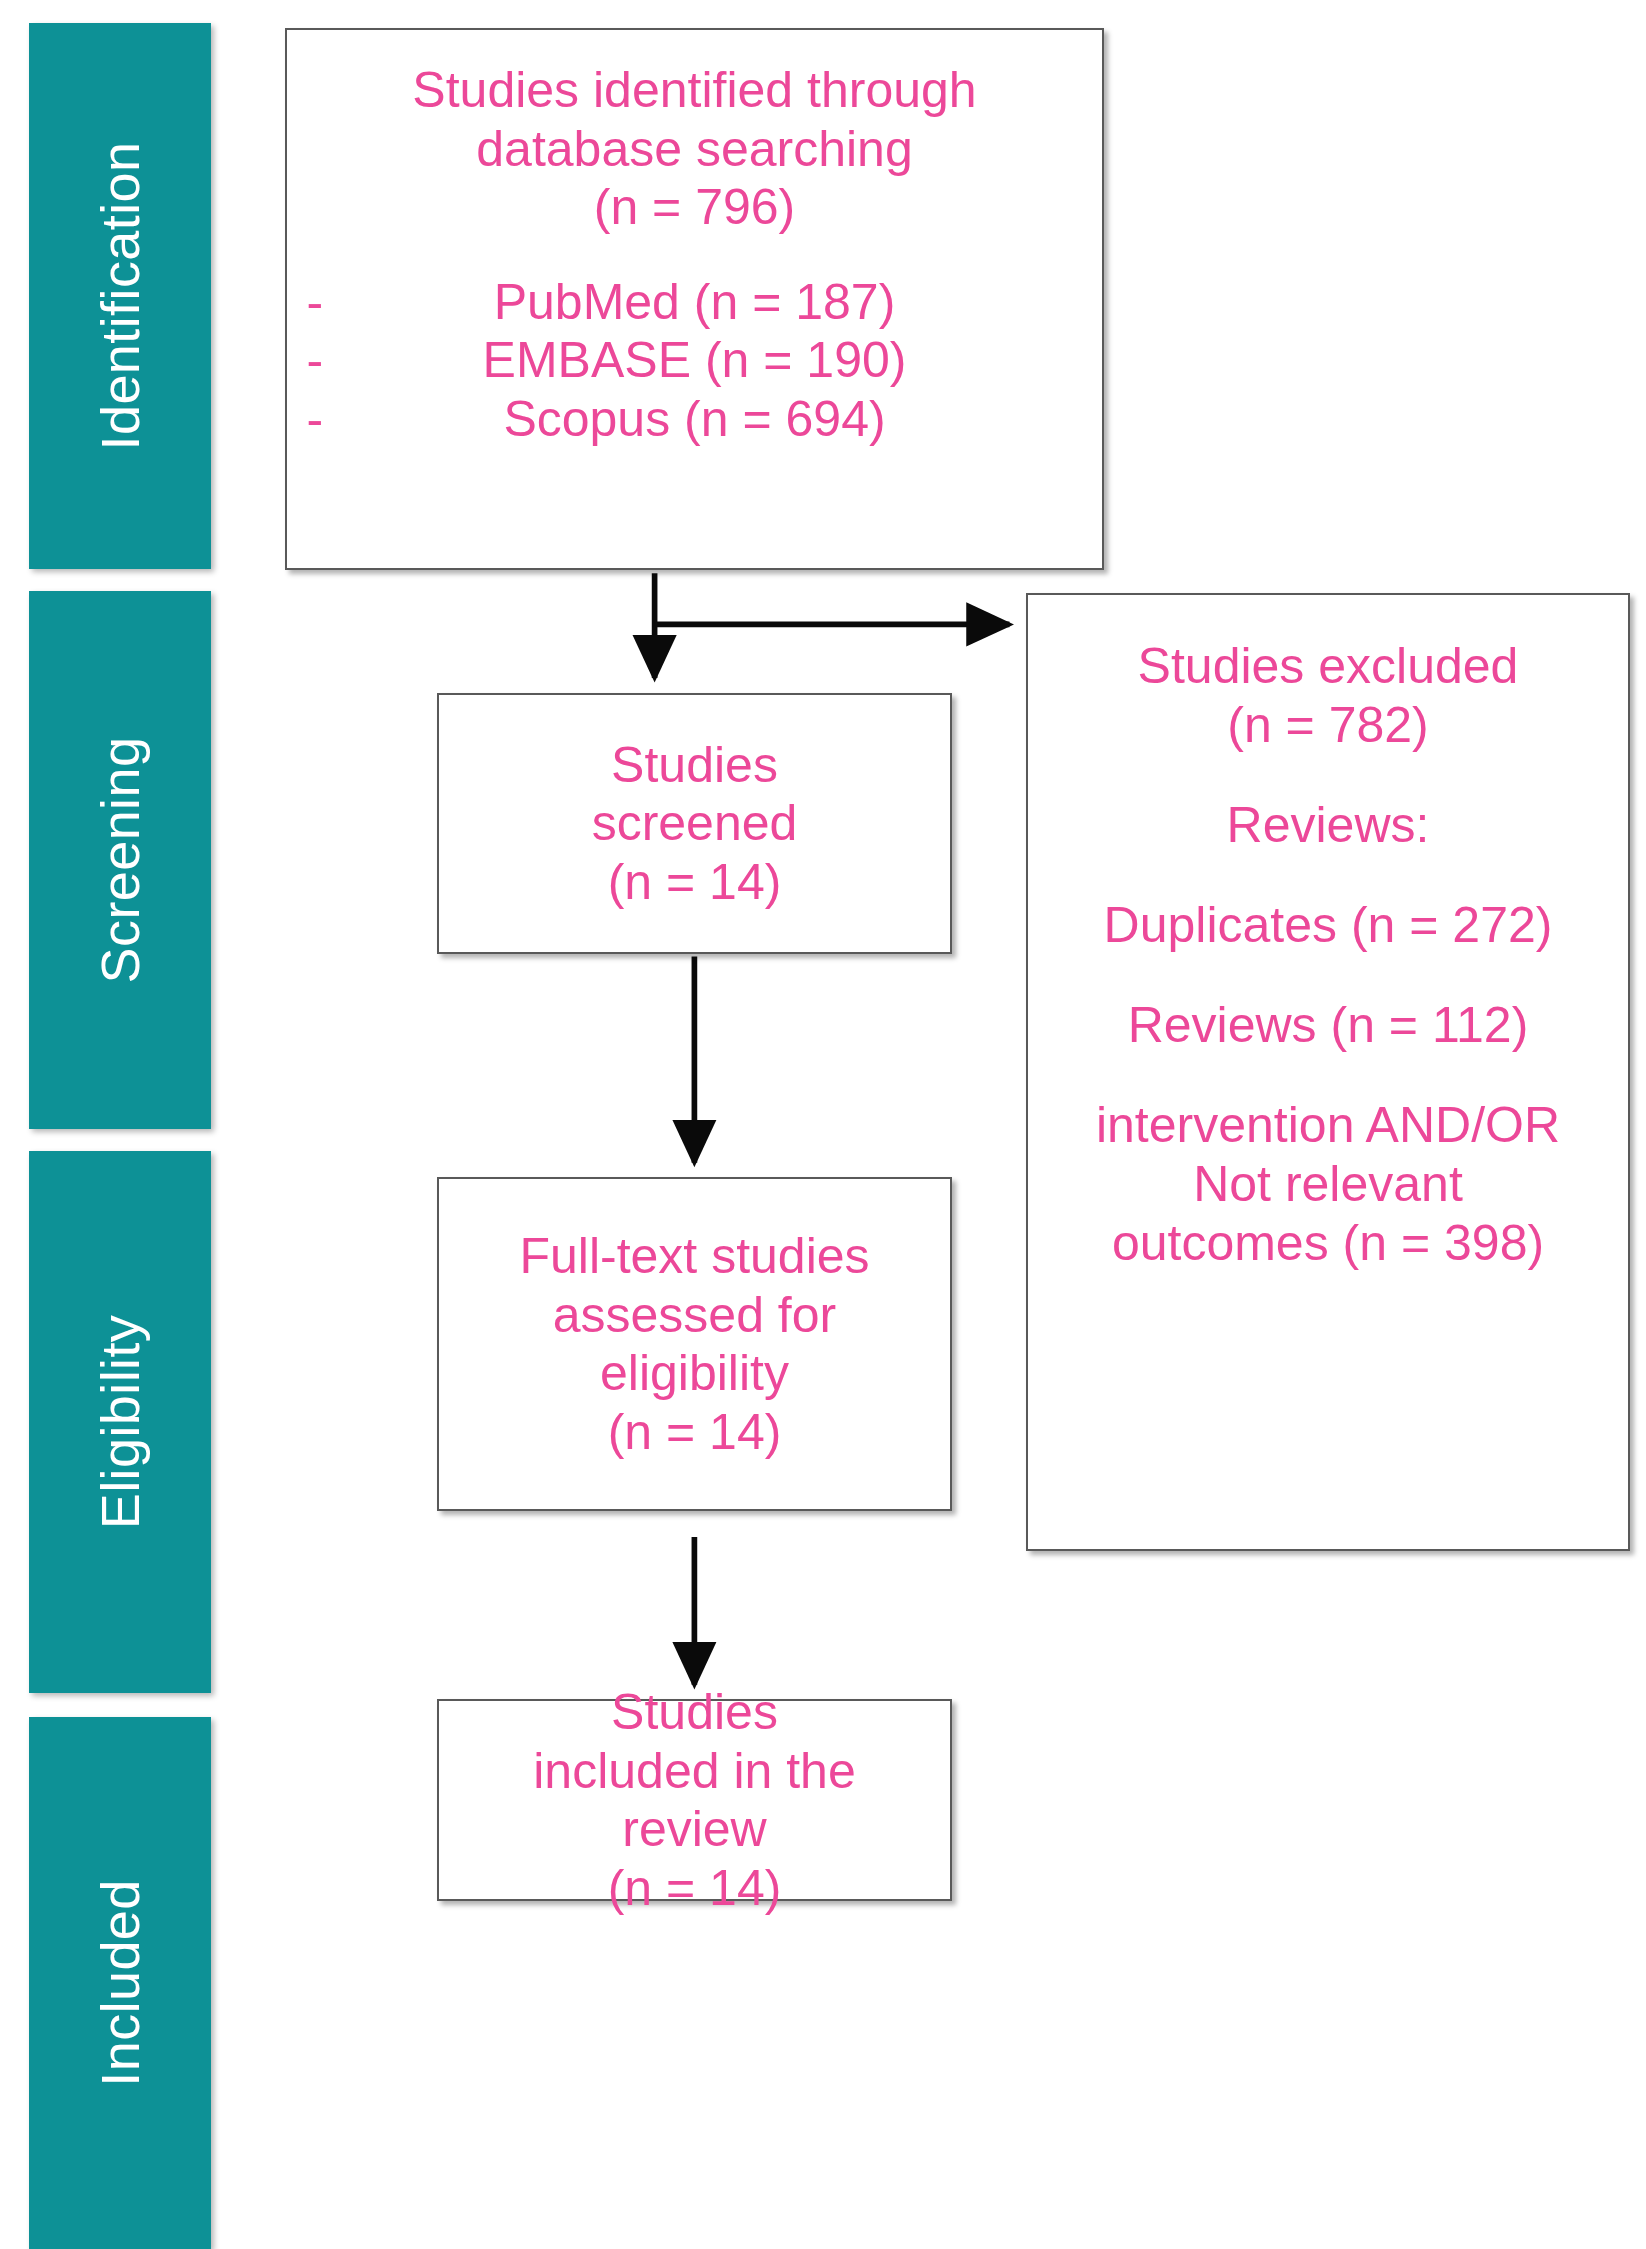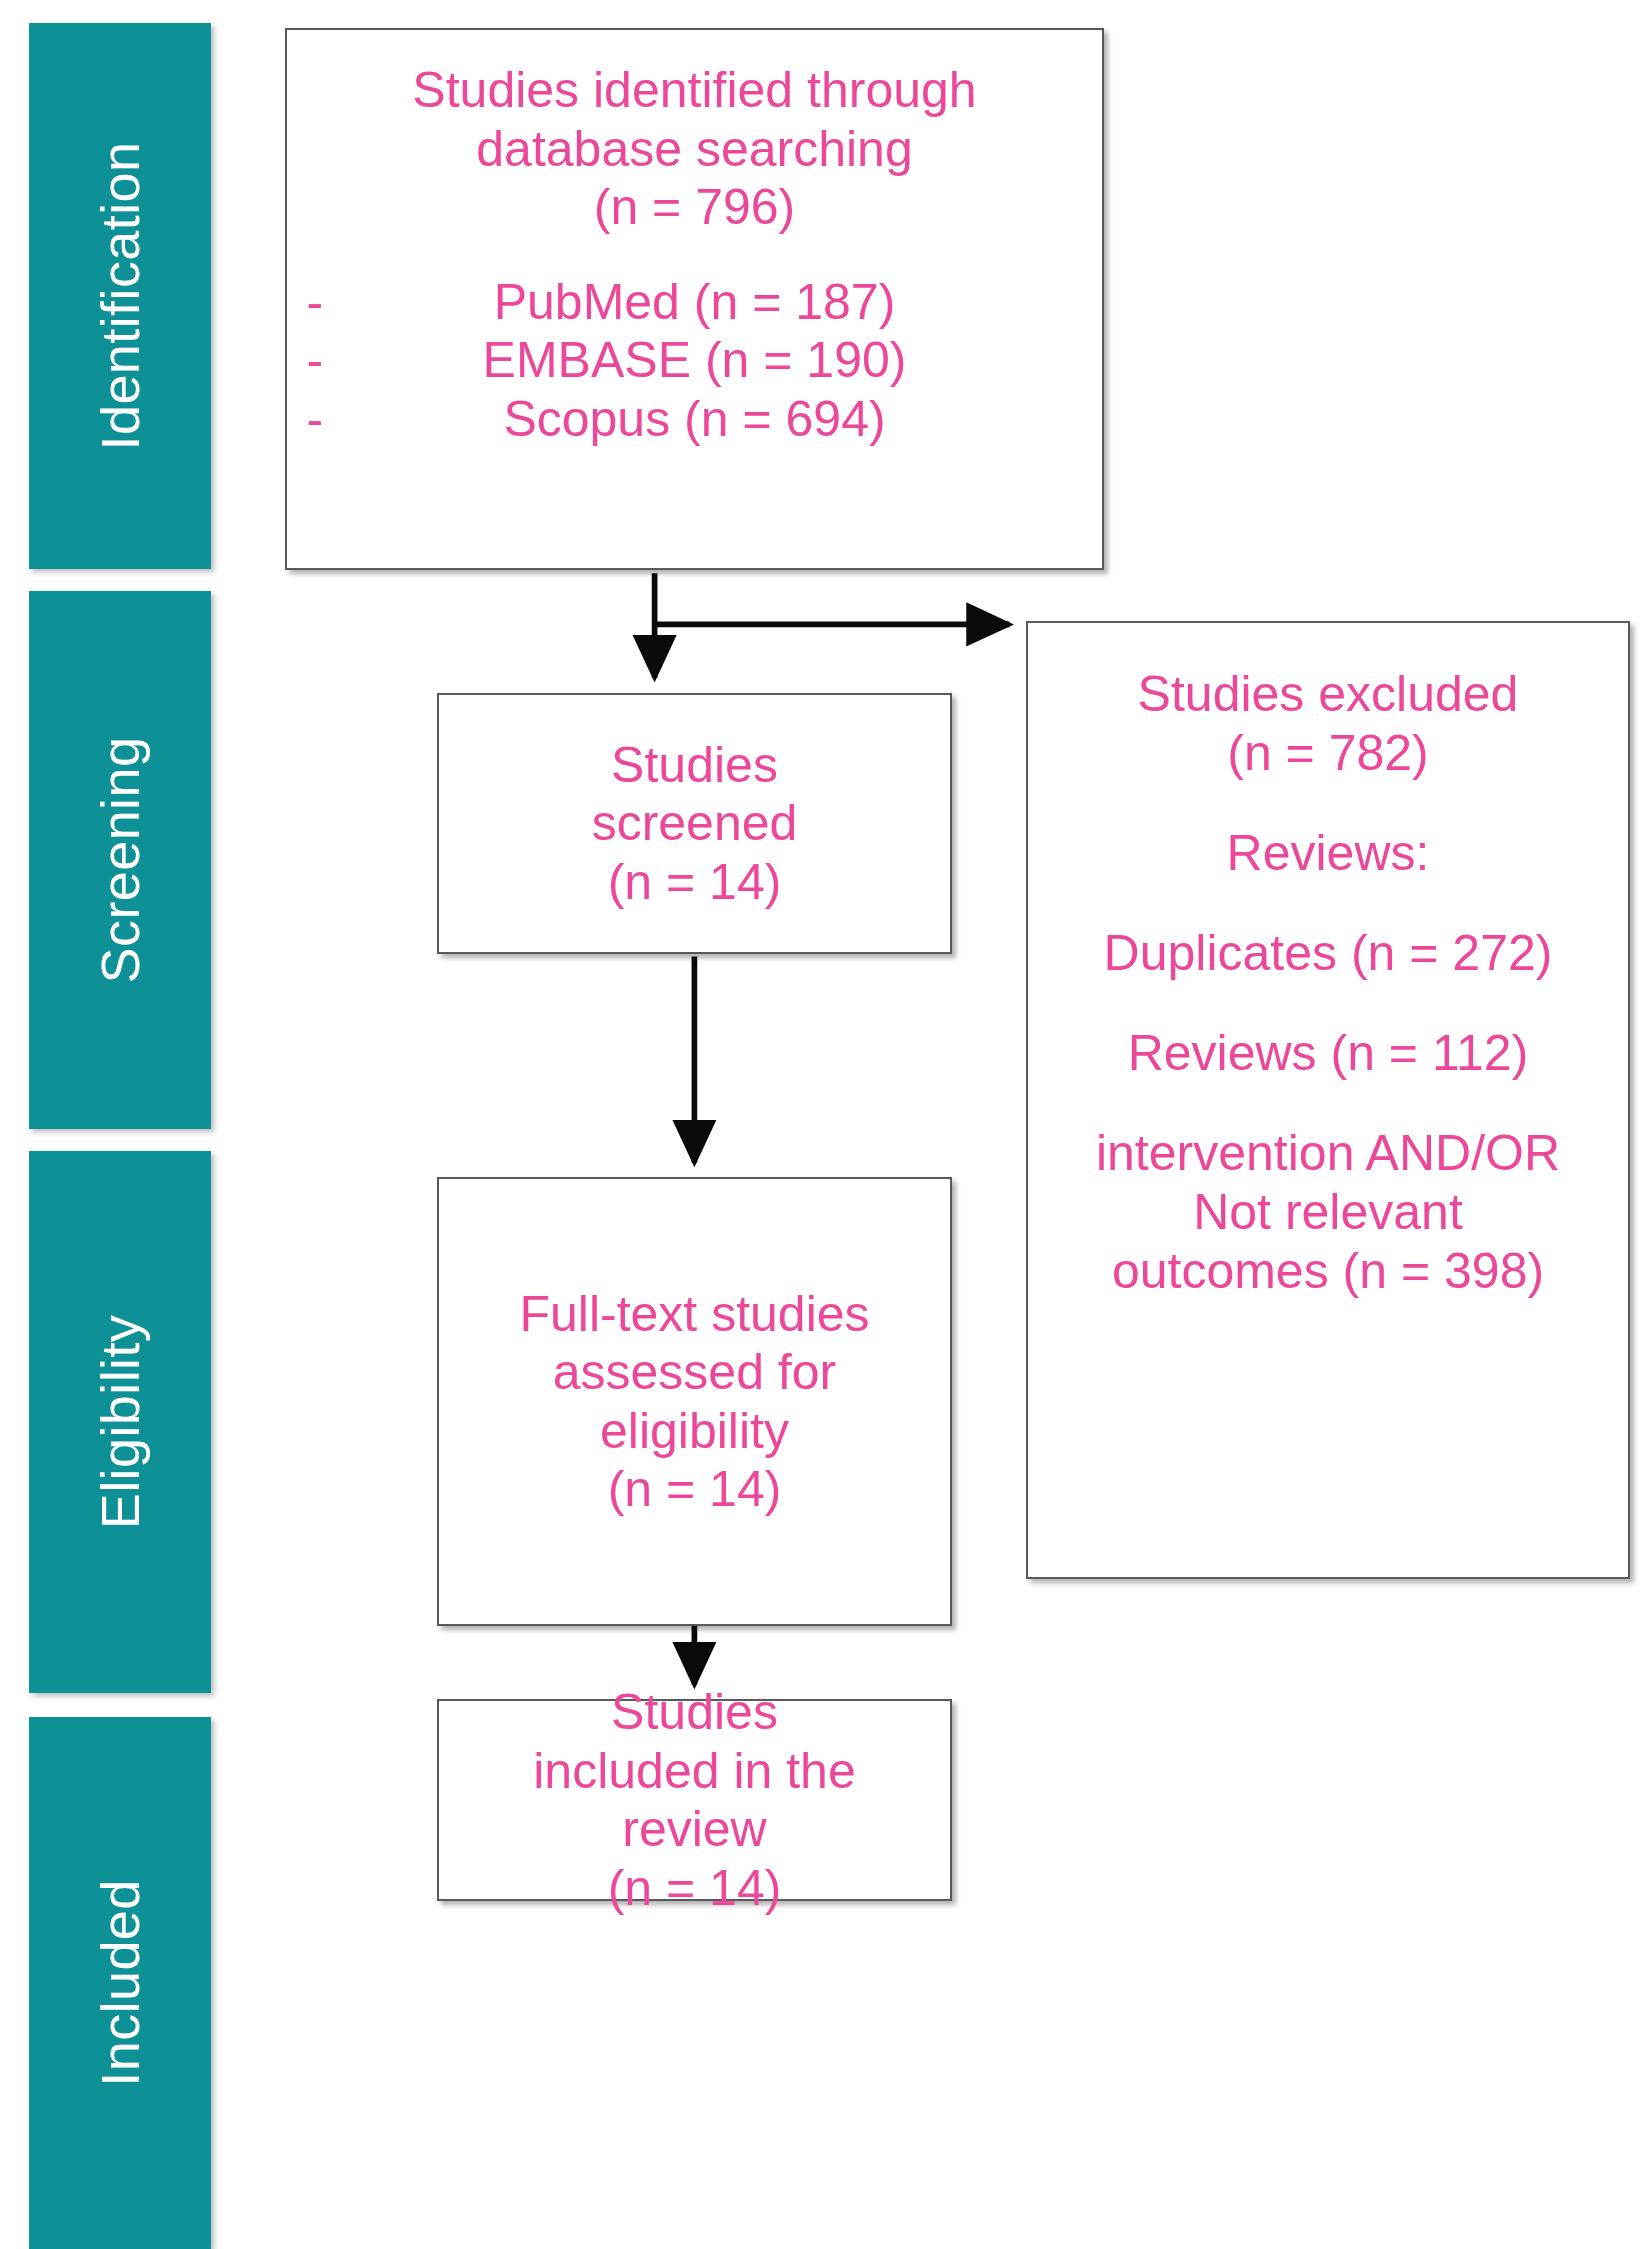--- a/index.html
+++ b/index.html
@@ -96,30 +96,30 @@
   }
 
   
   #box-screened {
     left: 437px; top: 693px;
     width: 515px; height: 261px;
   }
   
   #box-eligibility {
     left: 437px; top: 1177px;
-    width: 515px; height: 449px;
+    width: 515px; height: 334px;
   }
   
   #box-included {
     left: 437px; top: 1699px;
     width: 515px; height: 202px;
   }
   
   #box-excluded {
-    left: 1026px; top: 621px;
+    left: 1026px; top: 593px;
     width: 604px; height: 958px;
     justify-content: flex-start;
     padding-top: 42px;
     line-height: 1.18;
   }
   #box-excluded .gap { display:block; height: 0.82em; }
 
   
   #connectors {
     position: absolute;

